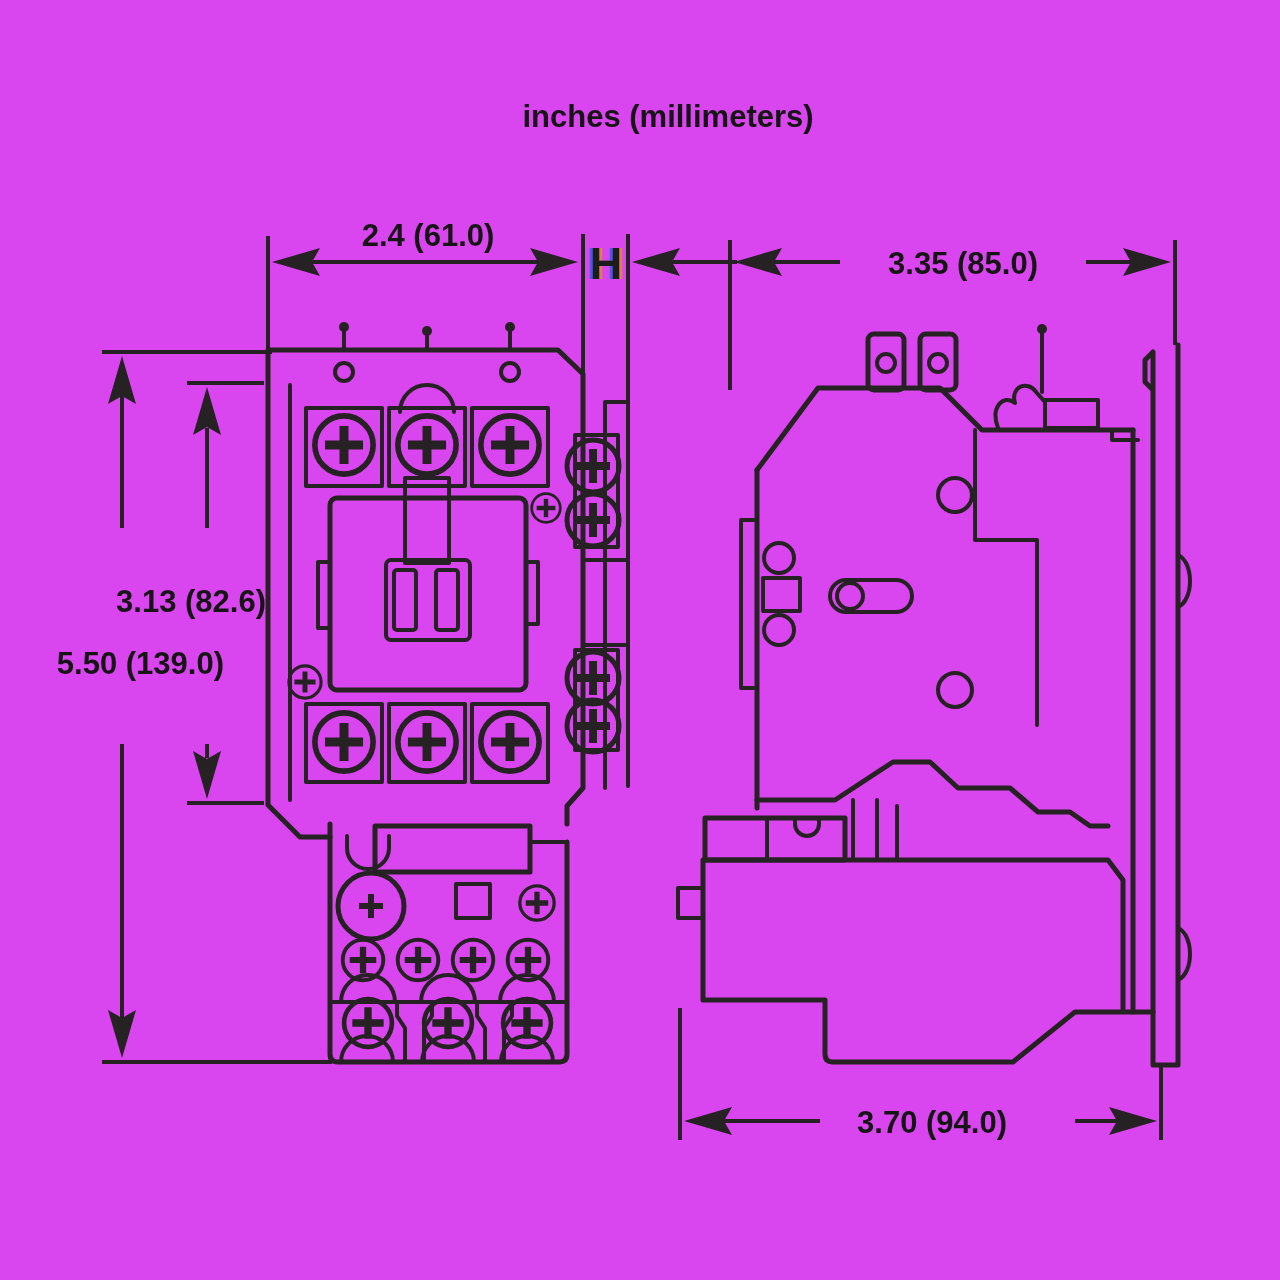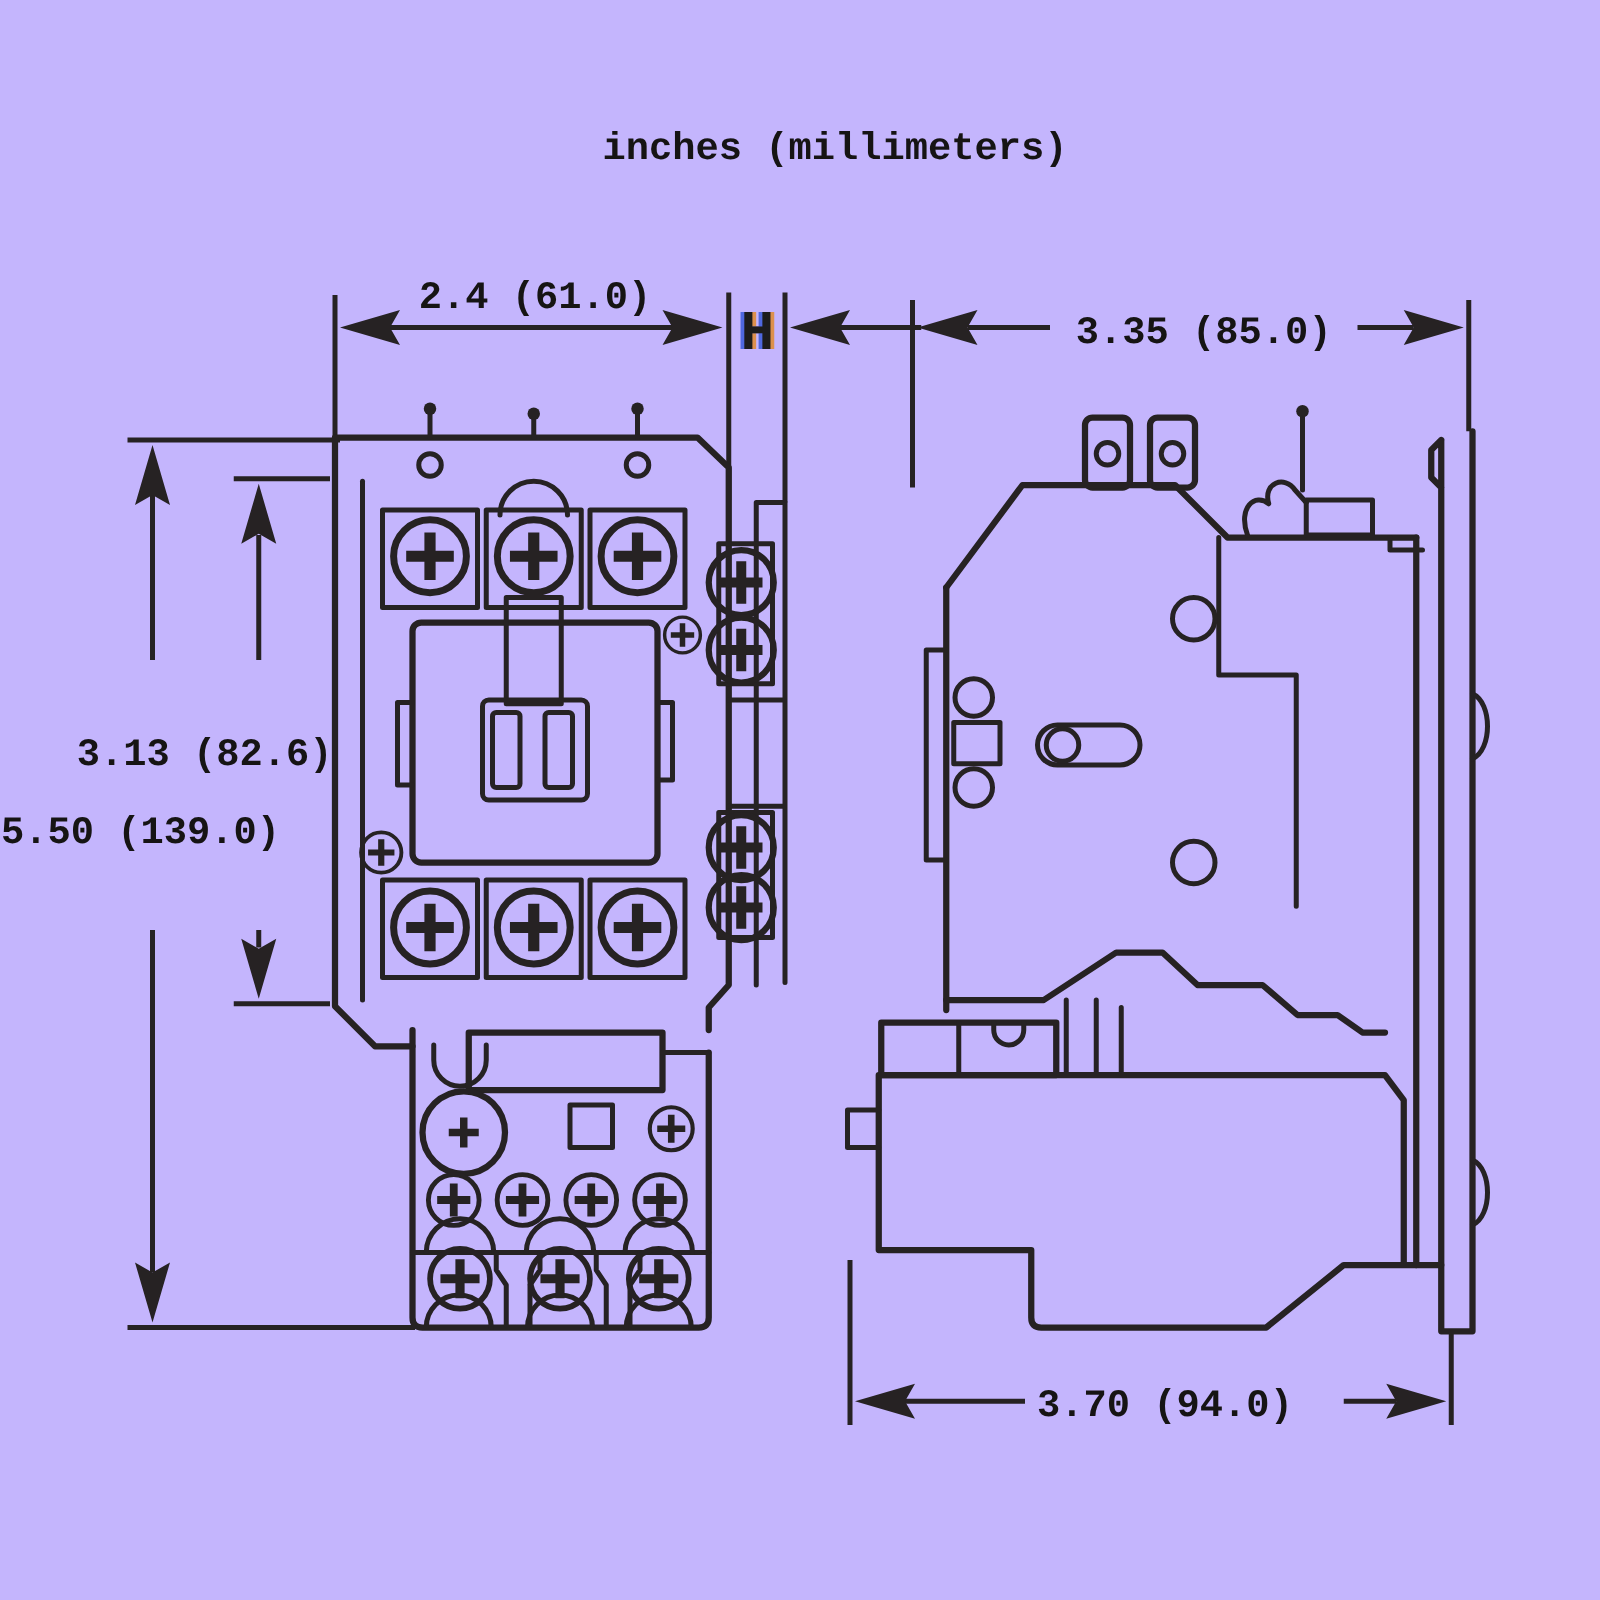--- a/index.html
+++ b/index.html
@@ -1,17 +1,17 @@
 <!DOCTYPE html>
 <html><head>
 <meta charset="utf-8">
 <style>
   html,body{margin:0;padding:0;background:#ffffff;}
-  #stage{position:relative;width:1280px;height:1280px;background:#c4b5fd;overflow:hidden;
-         font-family:Liberation Mono, monospace;}
+  #stage{position:relative;width:1280px;height:1280px;background:#d946ef;overflow:hidden;
+         font-family:Liberation Sans, sans-serif;}
   svg{display:block}
   .ln{fill:none;stroke:#262223;stroke-width:5;stroke-linejoin:round;stroke-linecap:round;}
   .ln4{fill:none;stroke:#262223;stroke-width:4;stroke-linejoin:round;stroke-linecap:round;}
   .fillk{fill:#262223;stroke:none;}
   .dim{fill:none;stroke:#262223;stroke-width:4;stroke-linecap:butt;}
   .dimtxt{fill:#161414;font-weight:bold;font-size:31px;}
   .titletxt{fill:#161414;font-weight:bold;font-size:31px;}
   .htxt{fill:#1c1c1c;font-weight:bold;font-size:45px;
         text-shadow:-3px 0 0 rgba(59,91,217,.85), 3px 0 0 rgba(224,138,46,.85);}
 </style>

